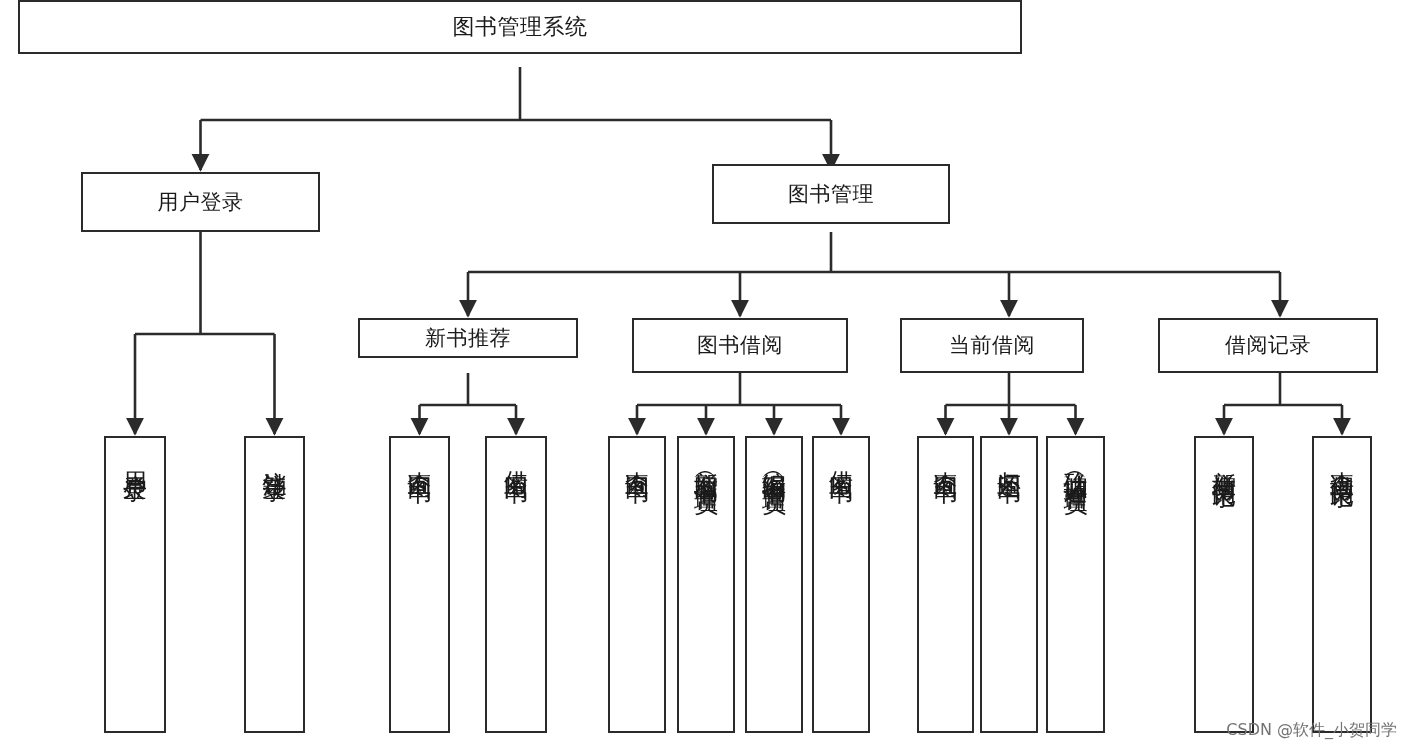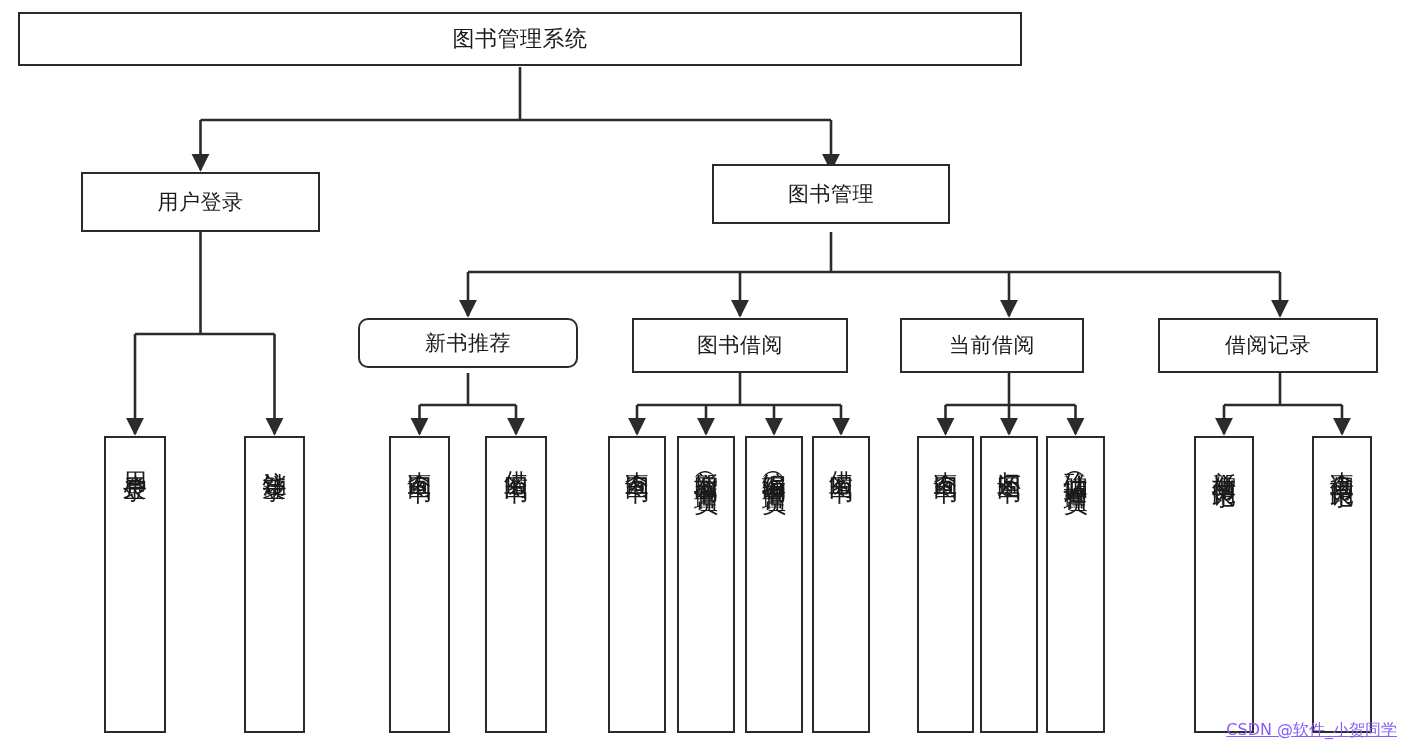--- a/index.html
+++ b/index.html
@@ -61,25 +61,24 @@
     font-size: 24px;
     line-height: 1.0;
     letter-spacing: 3px;
     white-space: nowrap;
   }
   .watermark {
     position: absolute;
     right: 8px;
     bottom: 6px;
     font-size: 16px;
-    color: #8b5cf6;
+    color: #737373;
     z-index: 5;
     white-space: nowrap;
     pointer-events: none;
-    text-decoration: underline;
   }
 </style>
 </head>
 <body>
 
 <div id="diagram">
 
   <svg id="edges" viewBox="0 0 1405 747" xmlns="http://www.w3.org/2000/svg">
     <defs>
       <marker id="arrow" viewBox="0 0 10 10" refX="9" refY="5" markerWidth="7" markerHeight="7" orient="auto-start-reverse">
@@ -117,30 +116,30 @@
         <path d="M 1009 405 L 1009 434" marker-end="url(#arrow)"></path>
         <path d="M 1075.5 405 L 1075.5 434" marker-end="url(#arrow)"></path>
         <path d="M 1280 373 L 1280 405"></path>
         <path d="M 1224 405 L 1342 405"></path>
         <path d="M 1224 405 L 1224 434" marker-end="url(#arrow)"></path>
         <path d="M 1342 405 L 1342 434" marker-end="url(#arrow)"></path>
       </g>
   </svg>
 
   <div class="watermark">CSDN @软件_小贺同学</div>
-<div class="node horiz root" style="left: 18px; top: 12px; width: 1004px; height: 54px;">
+<div class="node horiz root" style="left: 18px; top: 0; width: 1004px; height: 54px;">
       <span class="label">图书管理系统</span>
     </div>
     <div class="node horiz" style="left: 81px; top: 172px; width: 239px; height: 60px;">
       <span class="label">用户登录</span>
     </div>
     <div class="node horiz" style="left: 712px; top: 164px; width: 238px; height: 60px;">
       <span class="label">图书管理</span>
     </div>
-    <div class="node horiz" style="left: 358px; top: 318px; width: 220px; height: 50px; border-radius: 10px;">
+    <div class="node horiz" style="left: 358px; top: 318px; width: 220px; height: 40px;">
       <span class="label">新书推荐</span>
     </div>
     <div class="node horiz" style="left: 632px; top: 318px; width: 216px; height: 55px; align-items: center;">
       <span class="label">图书借阅</span>
     </div>
     <div class="node horiz" style="left: 900px; top: 318px; width: 184px; height: 55px;">
       <span class="label">当前借阅</span>
     </div>
     <div class="node horiz" style="left: 1158px; top: 318px; width: 220px; height: 55px;">
       <span class="label">借阅记录</span>

